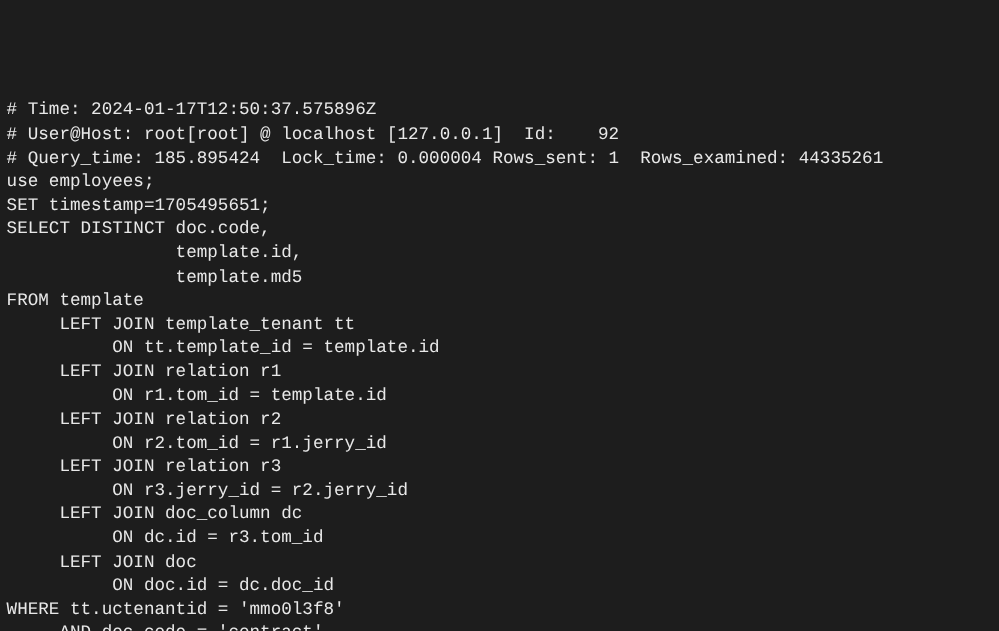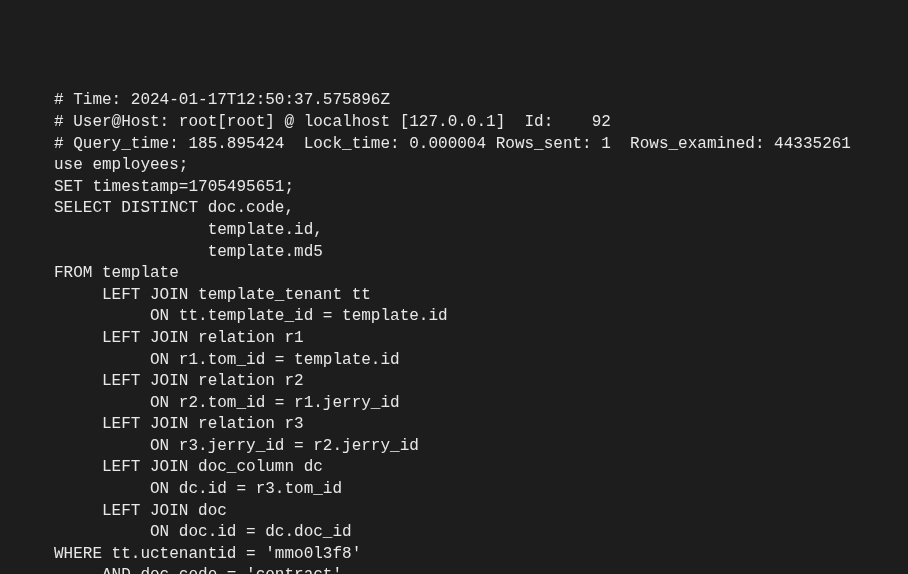--- a/index.html
+++ b/index.html
@@ -14,21 +14,20 @@
       font-size: 16px;
       line-height: 1.35;
       padding: 4px 6px;
       width: 908px;
       height: 574px;
       overflow: hidden;
       white-space: pre;
     }
     .terminal-line {
       display: block;
-      margin-left: 48px;
     }
   </style>
 </head>
 <body>
 
 
 
 <div><span class="terminal-line"># Time: 2024-01-17T12:50:37.575896Z</span><span class="terminal-line"># User@Host: root[root] @ localhost [127.0.0.1]  Id:    92</span><span class="terminal-line"># Query_time: 185.895424  Lock_time: 0.000004 Rows_sent: 1  Rows_examined: 44335261</span><span class="terminal-line">use employees;</span><span class="terminal-line">SET timestamp=1705495651;</span><span class="terminal-line">SELECT DISTINCT doc.code,</span><span class="terminal-line">                template.id,</span><span class="terminal-line">                template.md5</span><span class="terminal-line">FROM template</span><span class="terminal-line">     LEFT JOIN template_tenant tt</span><span class="terminal-line">          ON tt.template_id = template.id</span><span class="terminal-line">     LEFT JOIN relation r1</span><span class="terminal-line">          ON r1.tom_id = template.id</span><span class="terminal-line">     LEFT JOIN relation r2</span><span class="terminal-line">          ON r2.tom_id = r1.jerry_id</span><span class="terminal-line">     LEFT JOIN relation r3</span><span class="terminal-line">          ON r3.jerry_id = r2.jerry_id</span><span class="terminal-line">     LEFT JOIN doc_column dc</span><span class="terminal-line">          ON dc.id = r3.tom_id</span><span class="terminal-line">     LEFT JOIN doc</span><span class="terminal-line">          ON doc.id = dc.doc_id</span><span class="terminal-line">WHERE tt.uctenantid = 'mmo0l3f8'</span><span class="terminal-line">     AND doc.code = 'contract'</span></div>
 
 

